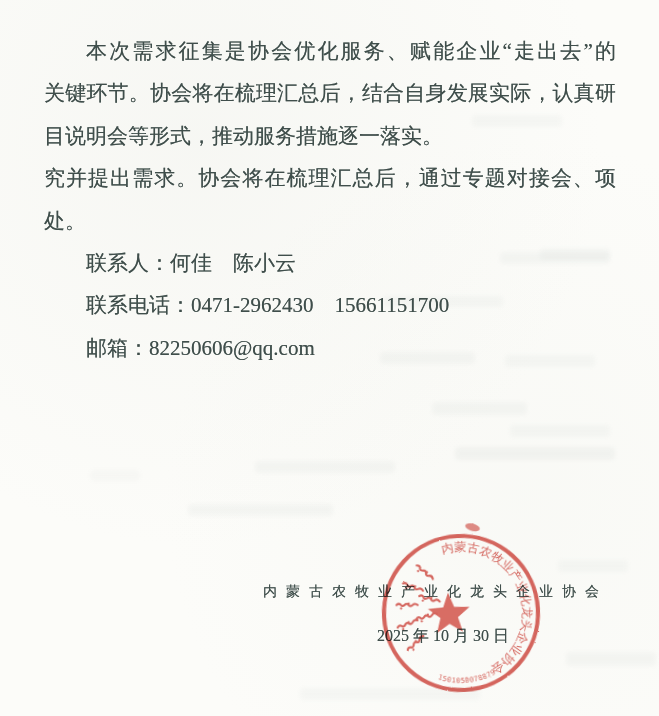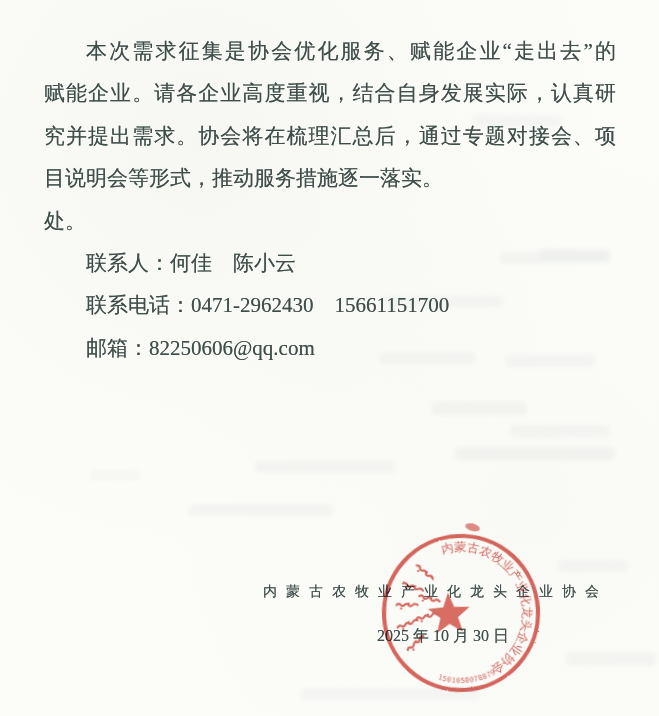--- a/index.html
+++ b/index.html
@@ -70,23 +70,23 @@
   <i class="gh" style="left:455px;top:447px;width:160px;height:13px;opacity:.07"></i>
   <i class="gh" style="left:255px;top:461px;width:140px;height:12px;opacity:.06"></i>
   <i class="gh" style="left:188px;top:504px;width:145px;height:12px;opacity:.06"></i>
   <i class="gh" style="left:558px;top:560px;width:70px;height:12px;opacity:.05"></i>
   <i class="gh" style="left:566px;top:652px;width:90px;height:14px;opacity:.06"></i>
   <i class="gh" style="left:300px;top:688px;width:180px;height:12px;opacity:.05"></i>
   <i class="gh" style="left:90px;top:470px;width:50px;height:11px;opacity:.04"></i>
 
   <div class="body-text">
     <div class="line indent jl">本次需求征集是协会优化服务、赋能企业“走出去”的</div>
-    <div class="line jl">赋能企业。请各企业高度重视，结合自身发展实际，认真研</div>
+    <div class="line jl">关键环节。协会将在梳理汇总后，结合自身发展实际，认真研</div>
+    <div class="line">目说明会等形式，推动服务措施逐一落实。</div>
     <div class="line jl">究并提出需求。协会将在梳理汇总后，通过专题对接会、项</div>
-    <div class="line">目说明会等形式，推动服务措施逐一落实。</div>
     <div class="line">处。</div>
     <div class="line indent">联系人：何佳　陈小云</div>
     <div class="line indent">联系电话：0471-2962430　15661151700</div>
     <div class="line indent">邮箱：82250606@qq.com</div>
   </div>
 
   <div class="sig-org">内蒙古农牧业产业化龙头企业协会</div>
   <div class="sig-date">2025 年 10 月 30 日</div>
 
   <svg class="seal" width="180" height="180" viewBox="0 0 180 180">

